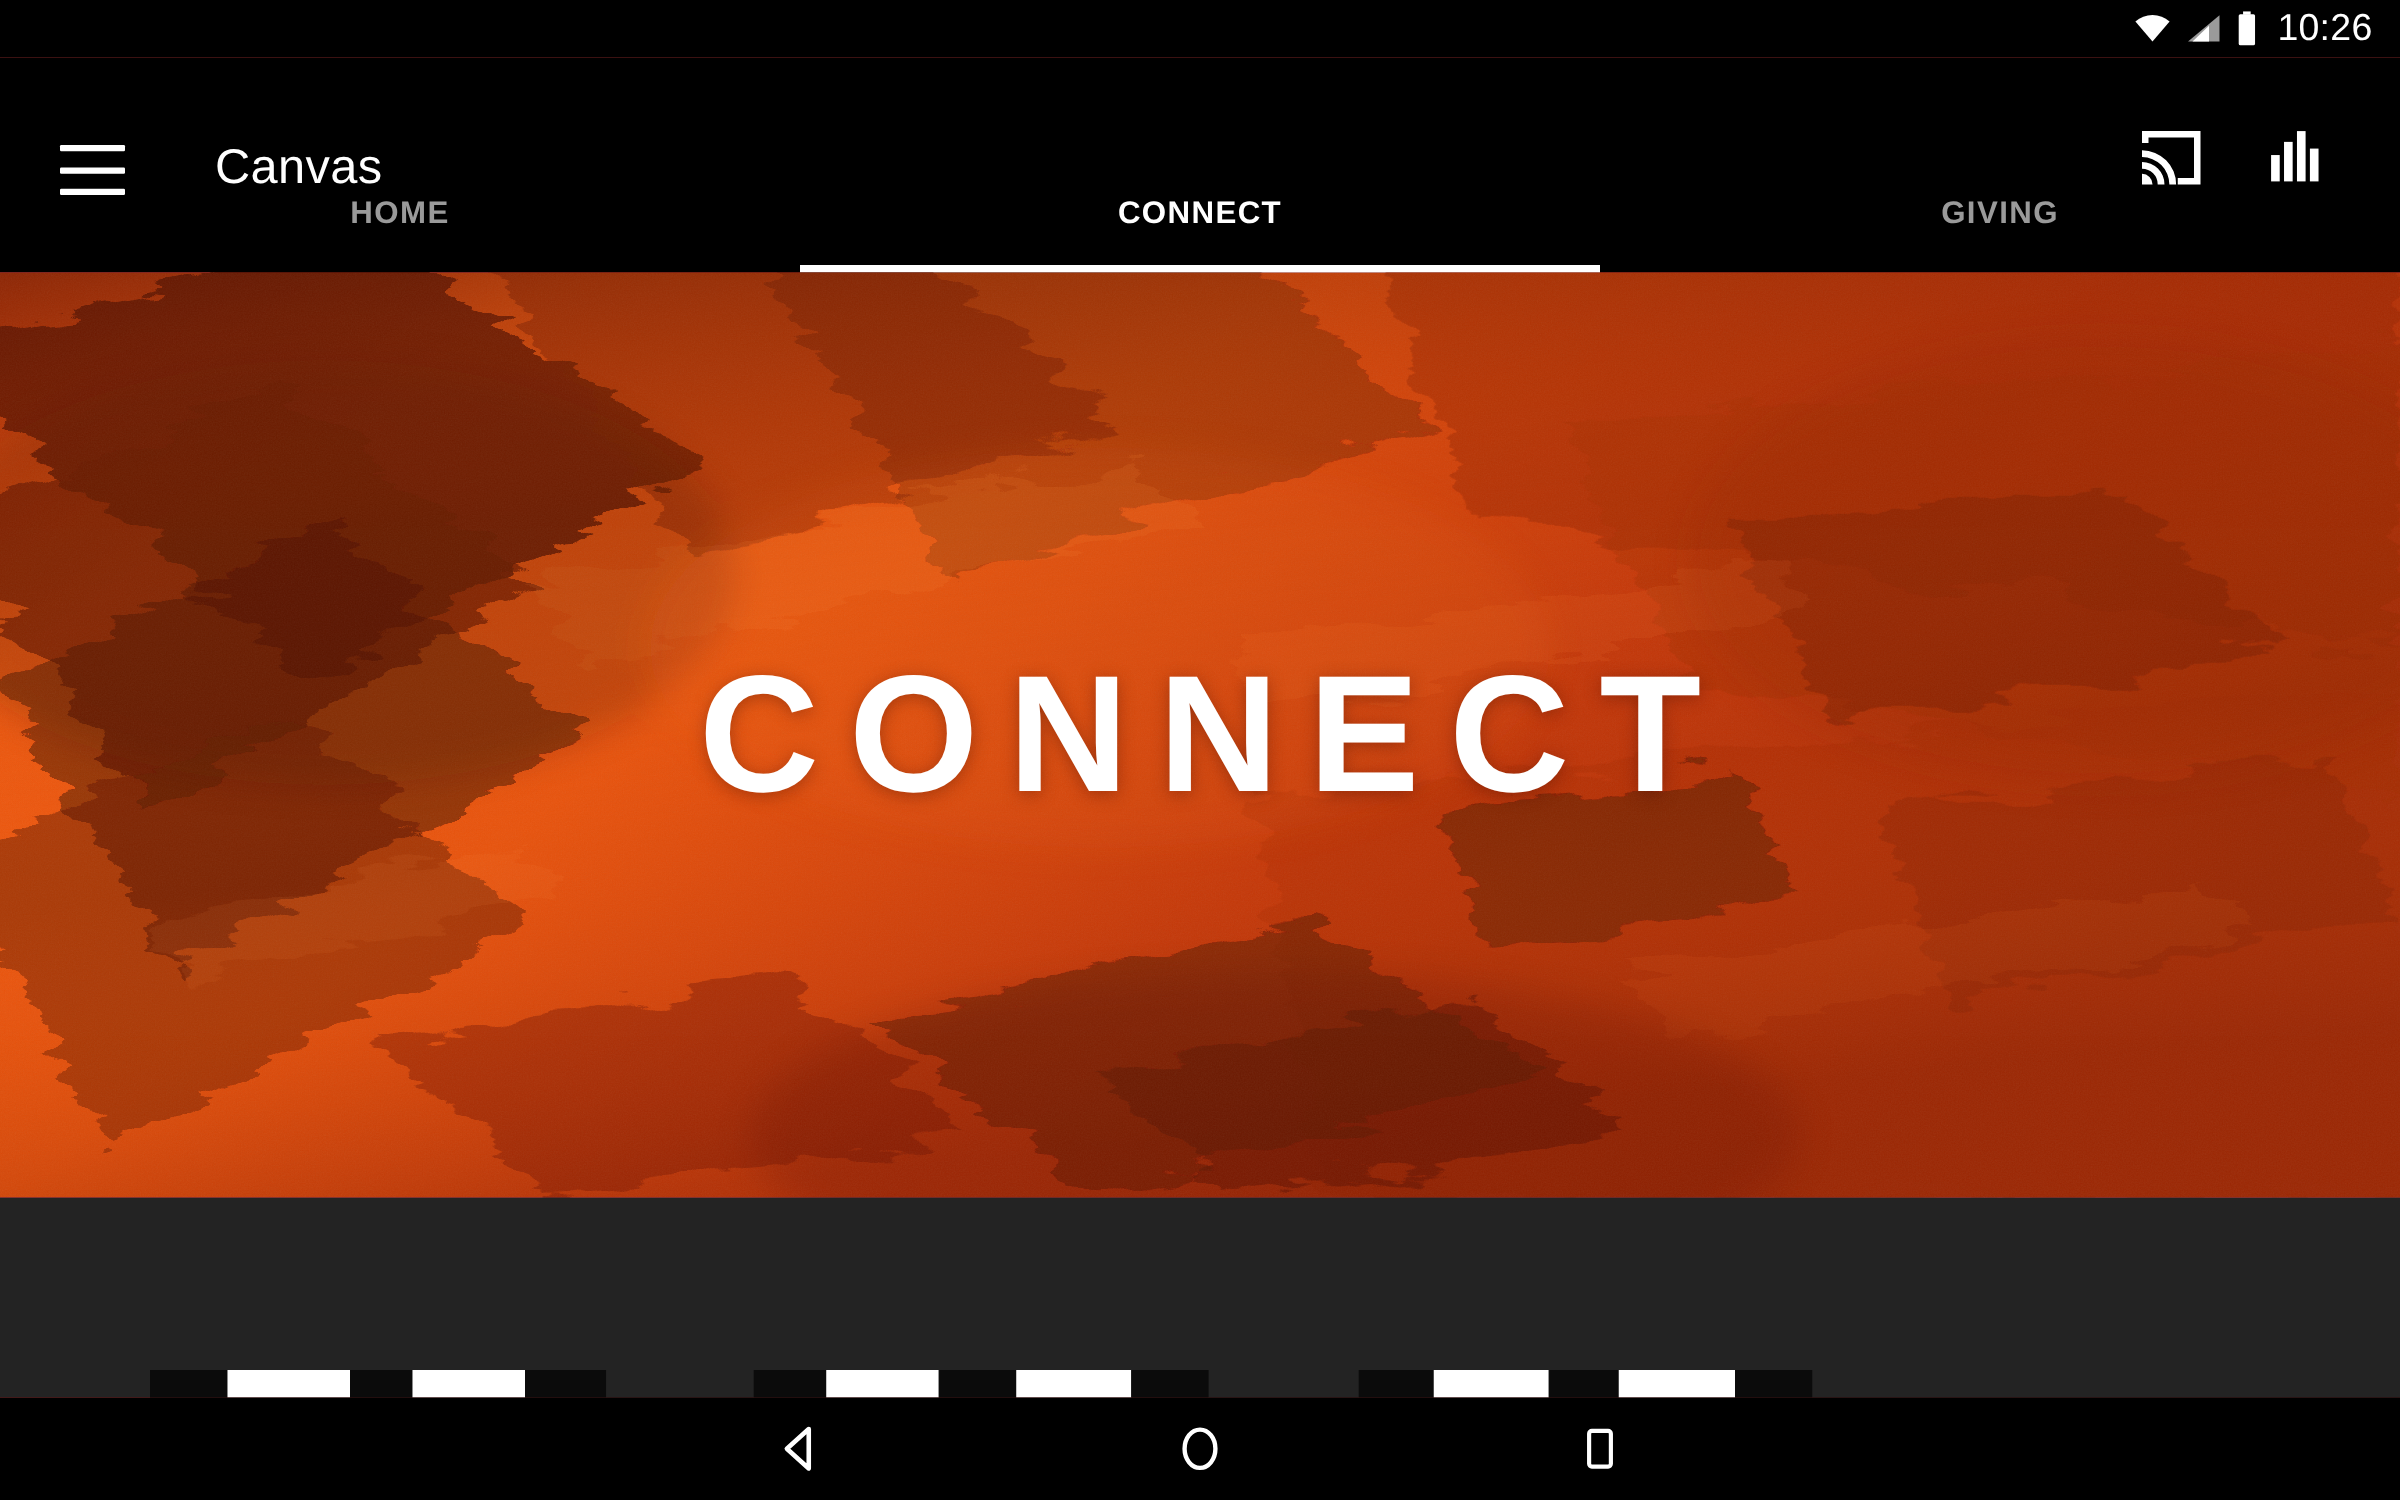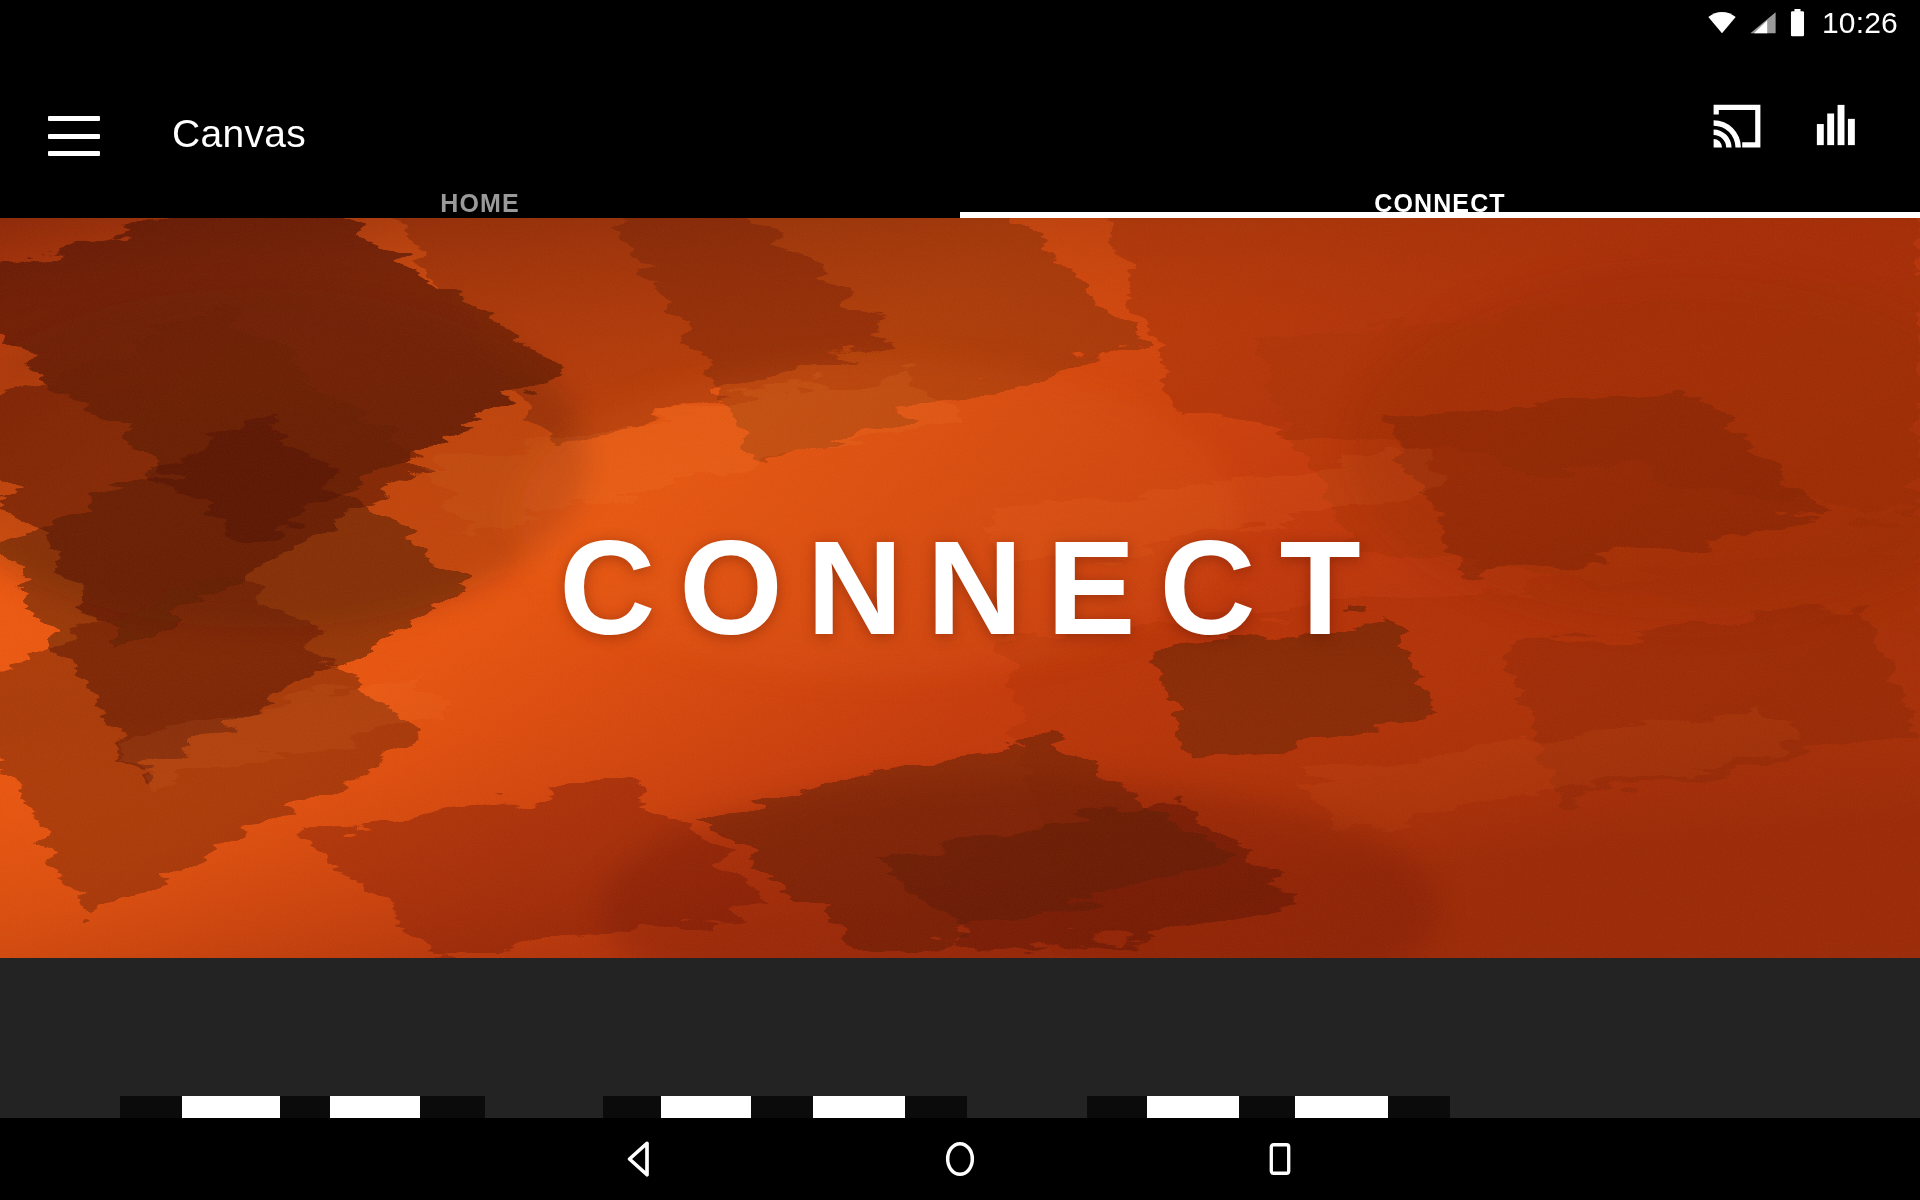--- a/index.html
+++ b/index.html
@@ -43,21 +43,21 @@
     padding-right:52px;
   }
   .action-icon{ width:62px; height:62px; display:flex; align-items:center; justify-content:center; cursor:pointer; }
 
   
   .tab-bar{
     position:absolute; top:156px; left:0; width:1920px; height:62px;
     background:#000; display:flex;
   }
   .tab{
-    flex:1 1 0; display:flex; align-items:flex-end; justify-content:center;
+    flex:1 1 0; display:flex; align-items:flex-start; justify-content:center;
     position:relative; cursor:pointer;
   }
   .tab-label{
     font-size:25px; font-weight:700; letter-spacing:1.1px;
     color:#9a9a9a; text-transform:uppercase; white-space:nowrap;
   }
   .tab.active .tab-label{ color:#ffffff; }
   .tab-indicator{
     position:absolute; bottom:0; left:0; width:100%; height:6px;
     background:#ffffff;
@@ -157,20 +157,23 @@
     </div>
   </div>
 
   <div class="tab-bar">
     <div class="tab">
       <span class="tab-label">HOME</span>
     </div>
     <div class="tab active">
       <span class="tab-label">CONNECT</span>
       <span class="tab-indicator"></span>
+    </div>
+    <div class="tab">
+      <span class="tab-label">GIVING</span>
     </div>
   </div>
 
   <div class="hero">
     <svg class="hero-bg" viewBox="0 0 1920 740" preserveAspectRatio="none">
       <defs>
         <linearGradient id="g-base" x1="0" y1="0" x2="1" y2="0.55">
           <stop offset="0%" stop-color="#C93C09"></stop>
           <stop offset="18%" stop-color="#EF5A10"></stop>
           <stop offset="42%" stop-color="#E8540E"></stop>

